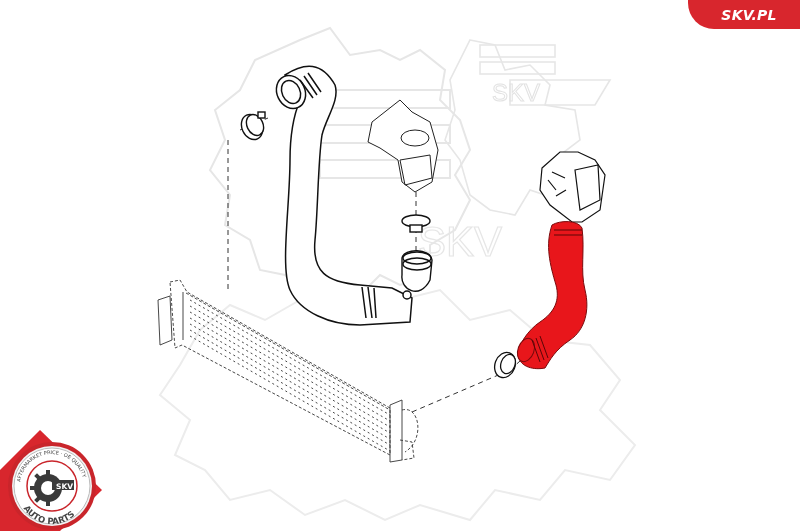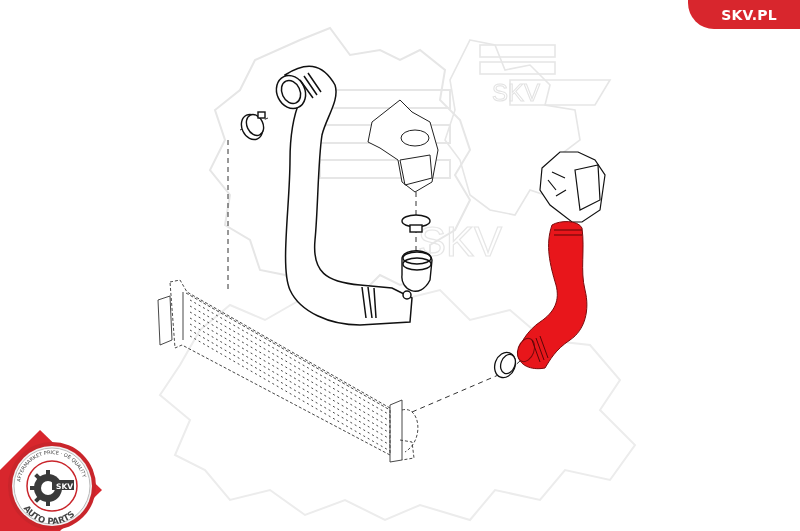--- a/index.html
+++ b/index.html
@@ -1,21 +1,21 @@
 <!DOCTYPE html>
 <html><head>
 <meta charset="utf-8">
 <style>
   html, body { margin:0; padding:0; background:#ffffff; }
   body { width:800px; height:531px; position:relative; overflow:hidden; font-family:"Liberation Sans", sans-serif; }
   #canvas { position:absolute; left:0; top:0; width:800px; height:531px; }
   .brand-tab {
     position:absolute; top:0; right:0; width:112px; height:29px;
     background:#d8262d; border-bottom-left-radius:26px;
-    color:#fff; font-family:"DejaVu Sans", sans-serif; font-weight:bold; 
+    color:#fff; font-family:"DejaVu Sans", sans-serif; font-weight:bold; font-style:italic;
     font-size:14px; letter-spacing:0.2px;
     display:flex; align-items:center; justify-content:center; padding-left:10px; box-sizing:border-box;
   }
   .badge { position:absolute; left:0; top:430px; width:102px; height:101px; }
 </style>
 </head>
 <body>
 
 <svg id="canvas" viewBox="0 0 800 531" xmlns="http://www.w3.org/2000/svg">
 

